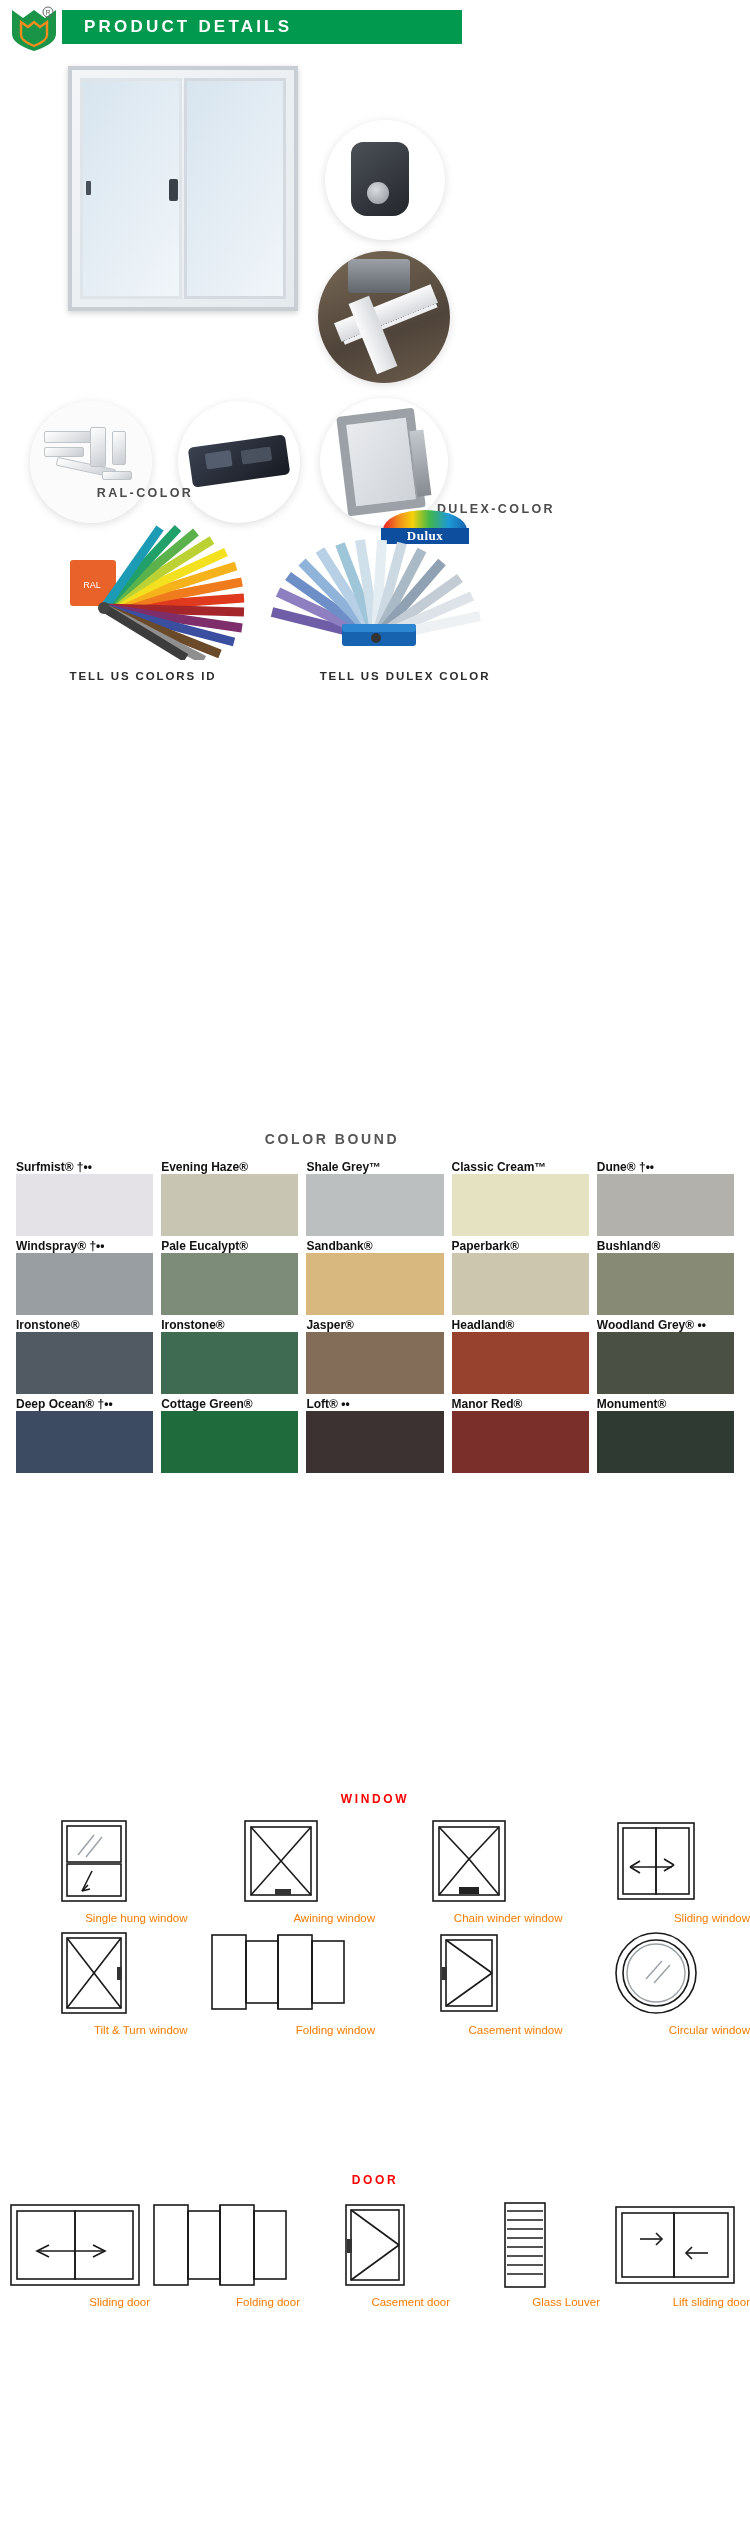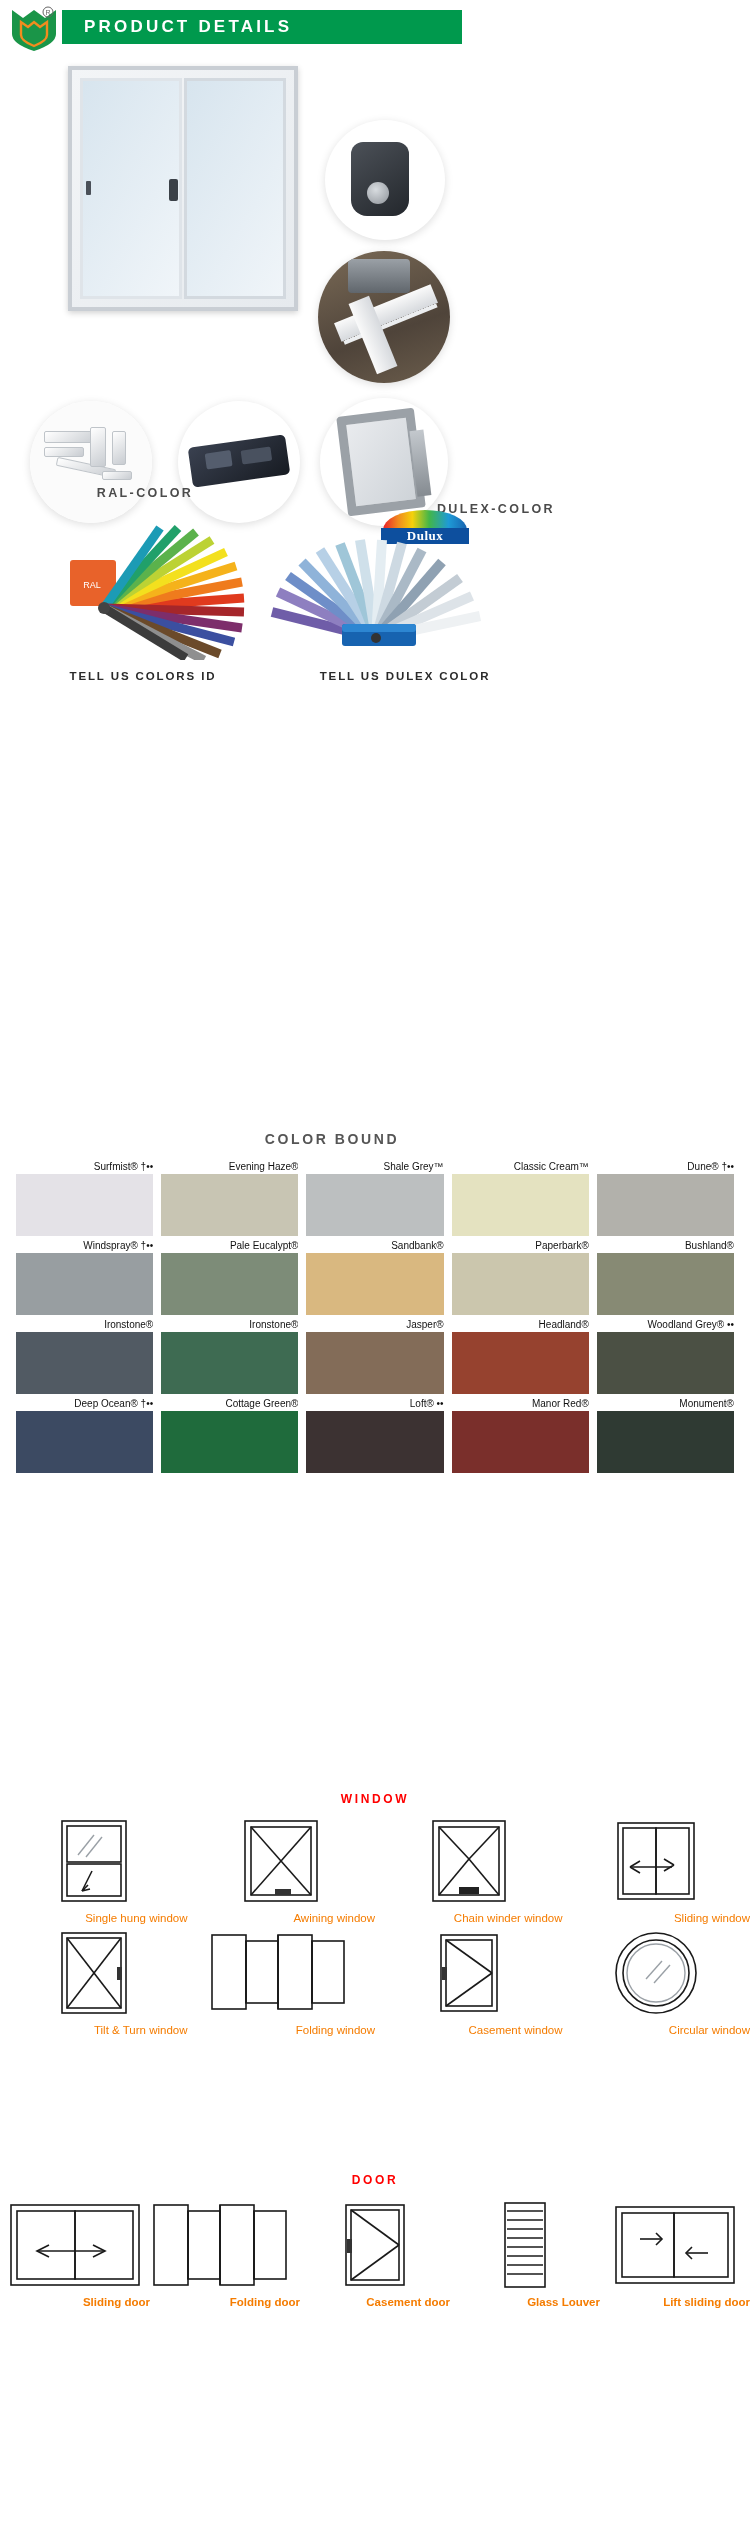--- a/index.html
+++ b/index.html
@@ -161,22 +161,22 @@
     font-size: 14px; font-weight: bold; letter-spacing: 2.6px; color: #555;
   }
   .swatch-grid {
     position: absolute; left: 16px; top: 1160px;
     width: 718px;
     display: grid; grid-template-columns: repeat(5, 1fr);
     column-gap: 8px; row-gap: 3px;
   }
   .sw-cell { width: 100%; }
   .sw-name {
-    font-size: 10px; font-weight: normal; color: #111;
-    text-align: right; height: 14px; line-height: 14px;
+    font-size: 12px; font-weight: bold; color: #111;
+    text-align: left; height: 14px; line-height: 14px;
     white-space: nowrap; overflow: hidden;
   }
   .sw-chip { width: 100%; height: 62px; }
 
   
   .sect-title {
     position:absolute; left: 0; width: 750px; text-align:center;
     color: #ff0000; font-size: 12px; font-weight: bold; letter-spacing: 2.6px;
   }
   .wtitle { top: 1792px; }
@@ -501,21 +501,21 @@
     <line x1="36" y1="52" x2="52" y2="34" stroke="#9aa0a6" fill="none" stroke-width="1.4"></line>
     <line x1="44" y1="56" x2="60" y2="38" stroke="#9aa0a6" fill="none" stroke-width="1.4"></line>
           </svg>
         </div>
         <div class="gcap">Circular window</div>
       </div>
     </div>
   </div>
 
 <div class="sect-title dtitle">DOOR</div>
-<div class="gallery" id="door-gallery" style="top:2196px;font-weight:bold;">
+<div class="gallery" id="door-gallery" style="top:2196px;">
     <div class="grow">
       <div class="gitem">
         <div class="gbox">
           <svg width="140" height="92" viewBox="0 0 140 92">
     <rect x="6" y="6" width="128" height="80" stroke="#1a1a1a" fill="none" stroke-width="1.6"></rect>
     <rect x="12" y="12" width="58" height="68" stroke="#1a1a1a" fill="none" stroke-width="1.6"></rect>
     <rect x="70" y="12" width="58" height="68" stroke="#1a1a1a" fill="none" stroke-width="1.6"></rect>
     <path d="M44 46 L32 52 L44 58" stroke="#1a1a1a" fill="none" stroke-width="1.6"></path>
             <path d="M32 52 L100 52" stroke="#1a1a1a" fill="none" stroke-width="1.6"></path>
     <path d="M88 46 L100 52 L88 58" stroke="#1a1a1a" fill="none" stroke-width="1.6"></path>

